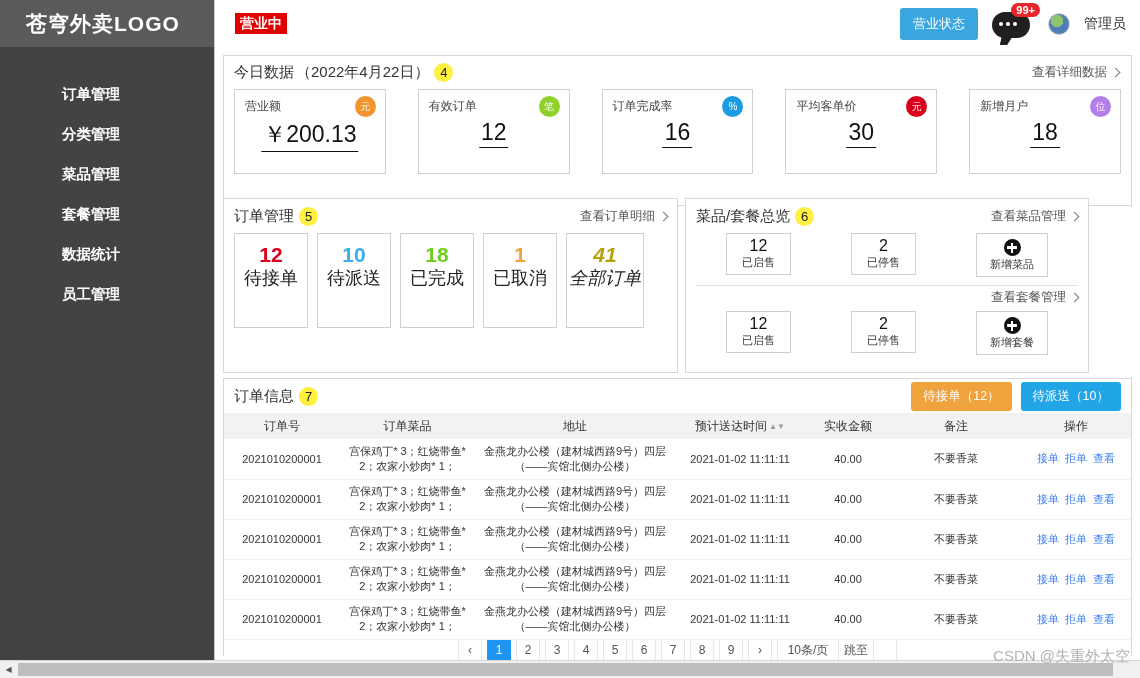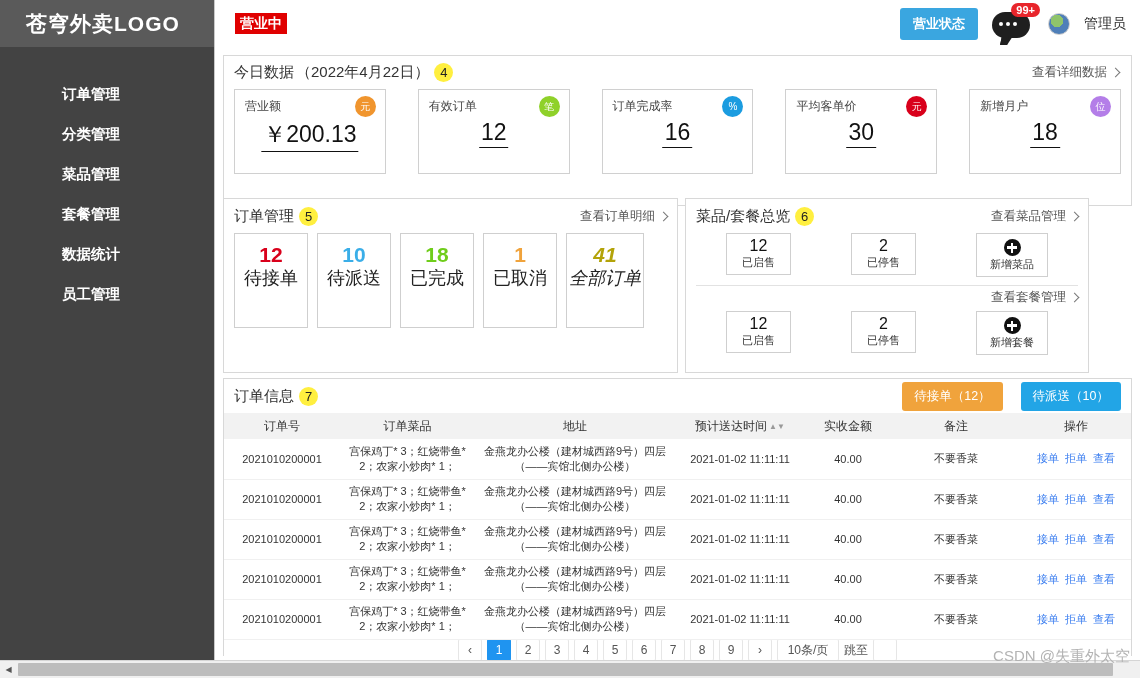--- a/index.html
+++ b/index.html
@@ -43,21 +43,21 @@
   }
   .badge-open {
     margin-left: 20px; background: #e00000; color: #ffffff;
     font-size: 14px; font-weight: 700; padding: 2px 5px; line-height: 1.15;
   }
   .topbar-right {
     position: absolute; right: 14px; top: 0; height: 47px;
     display: flex; align-items: center; gap: 14px;
   }
   .btn-status {
-    background: #3aa6e0; color: #fff; font-size: 13px; font-weight: 700;
+    background: #3aa6e0; color: #fff; font-size: 13px; font-weight: 400;
     border: none; border-radius: 3px; padding: 7px 13px; cursor: pointer;
   }
   .chat-wrap { position: relative; width: 42px; height: 34px; }
   .chat-bubble {
     position: absolute; left: 0; top: 5px; width: 38px; height: 26px;
     background: #1f1f1f; border-radius: 13px;
   }
   .chat-bubble:after {
     content: ""; position: absolute; left: 9px; bottom: -7px;
     border-left: 7px solid #1f1f1f; border-right: 4px solid transparent;
@@ -184,21 +184,21 @@
 
   
   .orderinfo {
     position: absolute; left: 8px; top: 378px; width: 909px; height: 278px;
     border: 1px solid #d8d8d8; border-bottom: none; overflow: hidden;
   }
   .oi-head {
     height: 34px; display: flex; align-items: center; justify-content: space-between;
     padding: 0 10px;
   }
-  .oi-btns { display: flex; gap: 18px; }
+  .oi-btns { display: flex; gap: 9px; }
   .tab-btn {
     color: #fff; font-size: 12.5px; border: none; border-radius: 3px;
     padding: 6px 12px; cursor: pointer;
   }
   .tab-pending { background: #f0a33c; }
   .tab-deliver { background: #22a5e6; }
   table.oi { width: 100%; border-collapse: collapse; table-layout: fixed; }
   table.oi thead th {
     background: #f2f2f2; font-size: 12px; color: #333; font-weight: 400;
     height: 26px; text-align: center;

